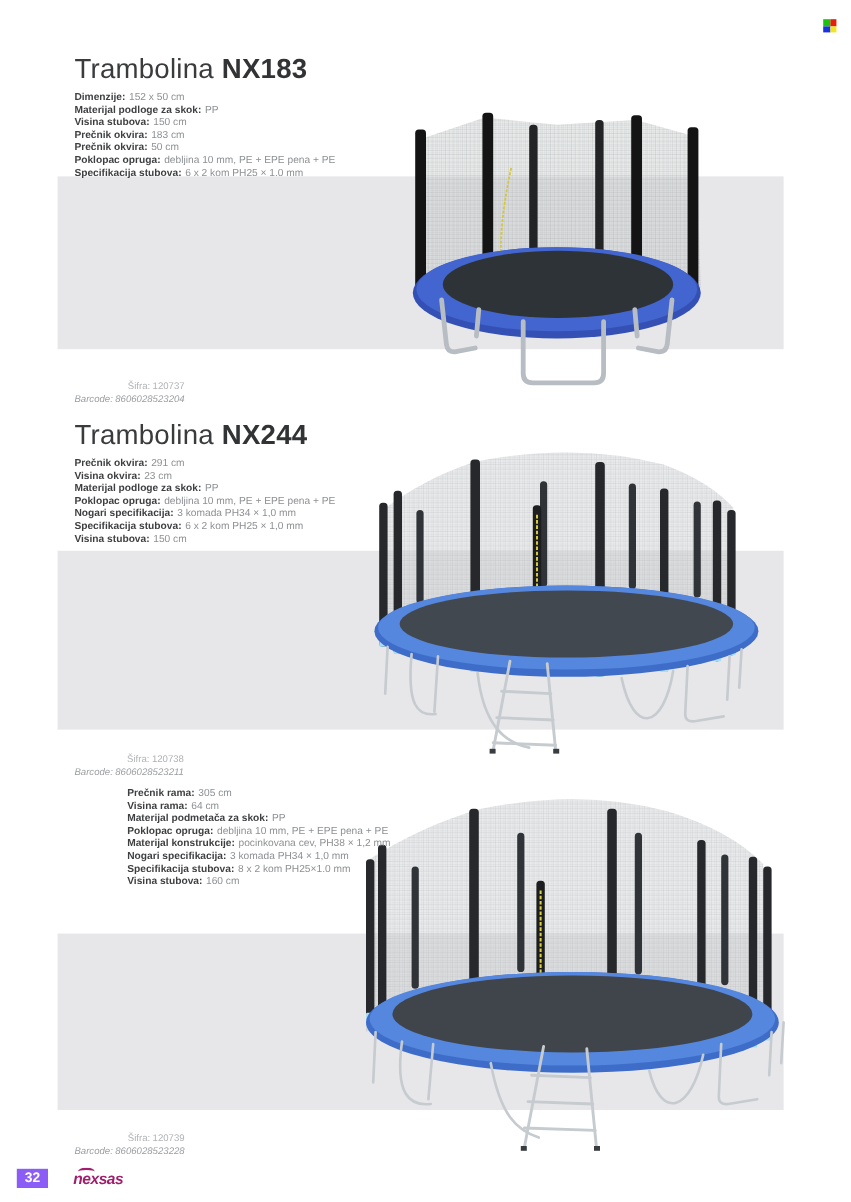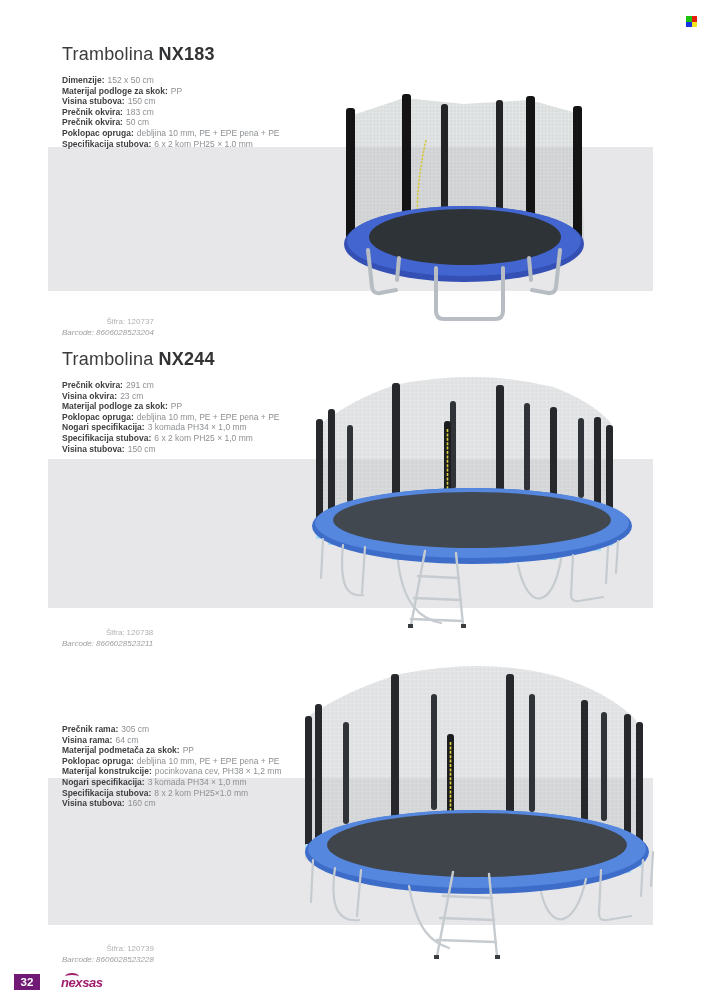--- a/index.html
+++ b/index.html
@@ -9,21 +9,21 @@
     position:relative;overflow:hidden;
     -webkit-font-smoothing:antialiased;
   }
   #page{position:absolute;inset:0;width:709px;height:1002px;}
 
   .band{position:absolute;left:48px;width:605px;background:#e7e7e9;z-index:1;}
   .tramp{position:absolute;z-index:2;}
 
   .title{
     position:absolute;left:62px;z-index:3;
-    font-size:18px;color:#3a3b3d;letter-spacing:.2px;white-space:nowrap;
+    font-size:23px;color:#3a3b3d;letter-spacing:.2px;white-space:nowrap;
   }
   .title b{font-weight:800;color:#323335;}
 
   .specs{position:absolute;left:62px;z-index:3;}
   .spec-row{font-size:8.5px;line-height:10.6px;white-space:nowrap;}
   .spec-label{font-weight:bold;color:#3e3f41;}
   .spec-value{color:#8d9093;margin-left:3px;}
 
   .codes{position:absolute;left:62px;z-index:3;}
   .code-line{font-size:8px;line-height:10.5px;white-space:nowrap;text-align:right;}
@@ -33,21 +33,21 @@
 
   .corner-icon{position:absolute;left:686px;top:16px;width:11px;height:11px;z-index:3;
     display:grid;grid-template-columns:5.5px 5.5px;grid-template-rows:5.5px 5.5px;}
   .sq-green{background:#1dc20e;}
   .sq-red{background:#e51d0b;}
   .sq-blue{background:#1732e0;}
   .sq-yellow{background:#f0e51e;}
 
   .footer{position:absolute;left:14px;top:974px;z-index:3;display:flex;align-items:center;}
   .page-num{
-    width:26px;height:16px;background:#701a75;color:#ffffff;
+    width:26px;height:16px;background:#8b5cf6;color:#ffffff;
     font-size:11.5px;font-weight:800;display:flex;align-items:center;justify-content:center;
   }
   .brand-logo{
     margin-left:21px;color:#a01f6d;font-size:13px;font-weight:800;font-style:italic;
     letter-spacing:-.4px;position:relative;
   }
   .brand-logo .accent{
     position:absolute;left:4px;top:-2px;width:14px;height:5px;
     border-top:2px solid #a01f6d;border-radius:50%;
   }
@@ -193,21 +193,21 @@
       <rect x="158" y="251" width="5" height="4" fill="#3a3d40"></rect>
     </svg>
   </div>
 
   <div class="codes" style="top:628px;">
     <div class="code-line sifra"><span class="cl">Šifra:</span><span>120738</span></div>
     <div class="code-line barcode"><span class="cl">Barcode:</span><span>8606028523211</span></div>
   </div>
 
 
-  <div class="specs" style="top:724px;">
+  <div class="specs" style="top:655px;margin-left:44px;">
     <div class="spec-row"><span class="spec-label">Prečnik rama:</span><span class="spec-value">305 cm</span></div>
     <div class="spec-row"><span class="spec-label">Visina rama:</span><span class="spec-value">64 cm</span></div>
     <div class="spec-row"><span class="spec-label">Materijal podmetača za skok:</span><span class="spec-value">PP</span></div>
     <div class="spec-row"><span class="spec-label">Poklopac opruga:</span><span class="spec-value">debljina 10 mm, PE + EPE pena + PE</span></div>
     <div class="spec-row"><span class="spec-label">Materijal konstrukcije:</span><span class="spec-value">pocinkovana cev, PH38 × 1,2 mm</span></div>
     <div class="spec-row"><span class="spec-label">Nogari specifikacija:</span><span class="spec-value">3 komada PH34 × 1,0 mm</span></div>
     <div class="spec-row"><span class="spec-label">Specifikacija stubova:</span><span class="spec-value">8 x 2 kom PH25×1.0 mm</span></div>
     <div class="spec-row"><span class="spec-label">Visina stubova:</span><span class="spec-value">160 cm</span></div>
   </div>
 

